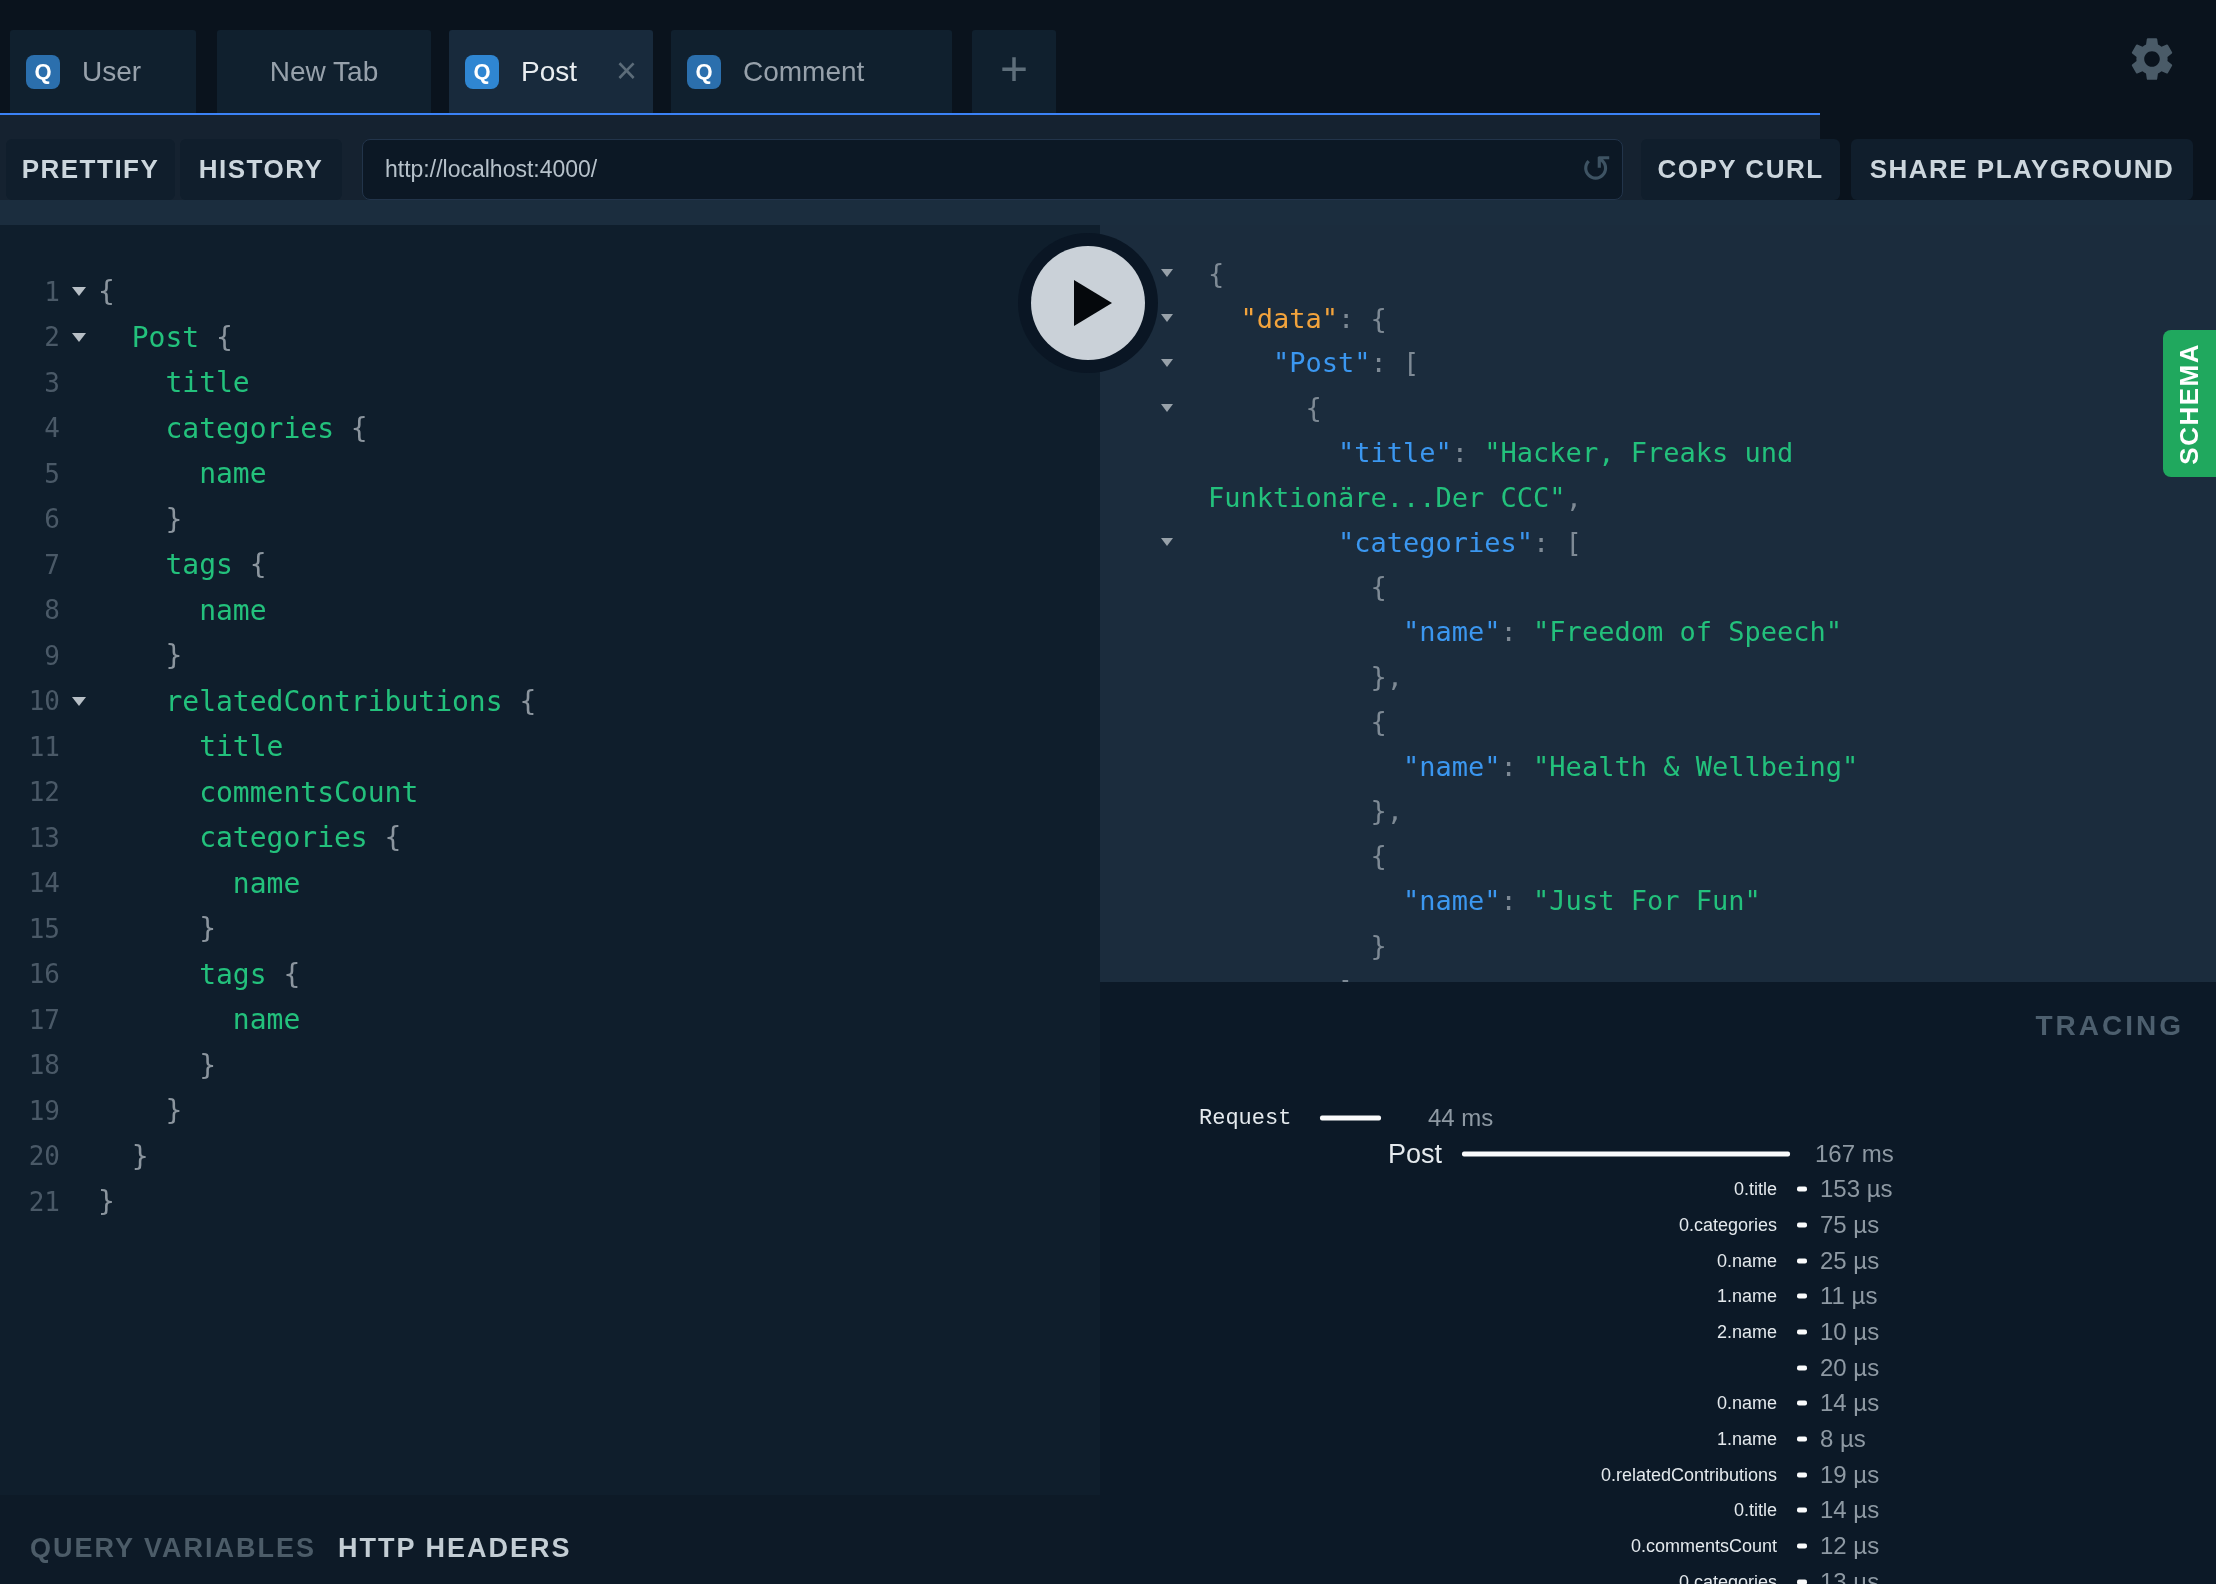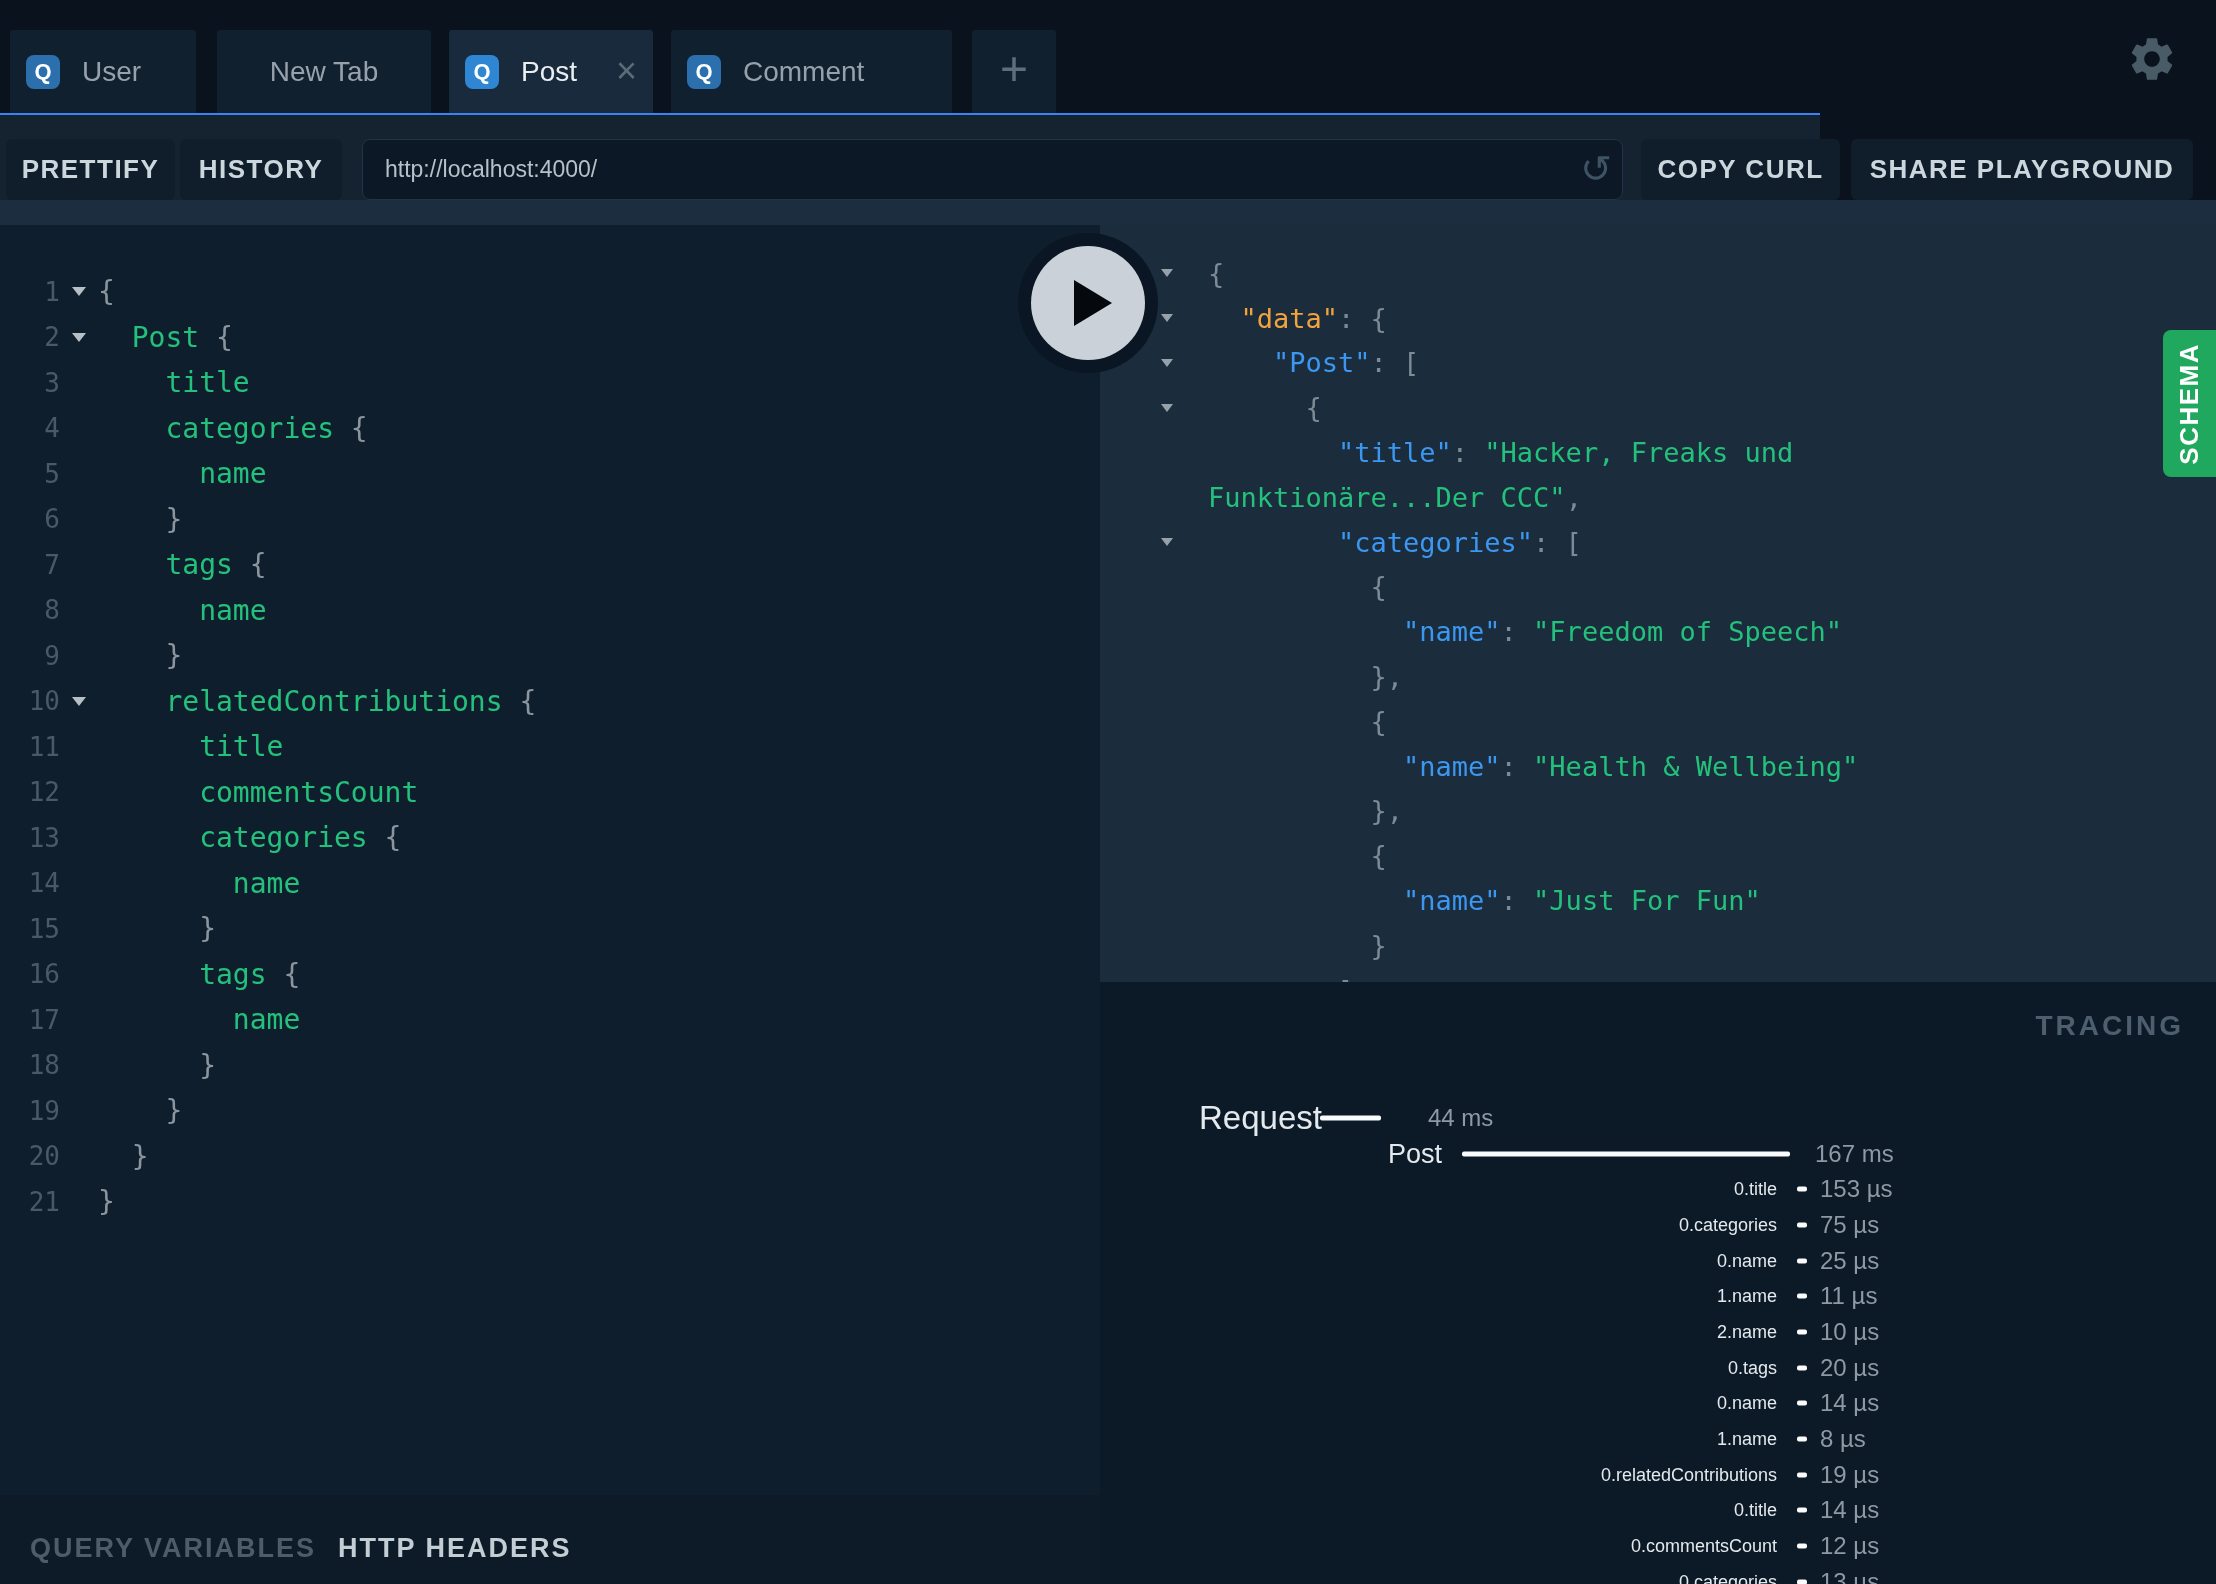--- a/index.html
+++ b/index.html
@@ -331,21 +331,21 @@
 </div>
 
 <div class="schema-tab">
   <span>SCHEMA</span>
 </div>
 
 <div class="tracing">
   <div class="tracing-title">TRACING</div>
   <div class="tracing-rows" id="tracing-rows">
       <div class="trow">
-        <span class="lbl" style="left: 99px; font-size: 33px;">Request</span>
+        <span class="lbl" style="left: 99px; font-size: 22px; font-family: Liberation Mono, monospace;">Request</span>
         <span class="bar" style="left: 220px; width: 61px;"></span>
         <span class="val" style="left: 328px;">44 ms</span>
       </div>
       <div class="trow">
         <span class="lbl" style="left: 288px; font-size: 27px;">Post</span>
         <span class="bar" style="left: 362px; width: 328px;"></span>
         <span class="val" style="left: 715px;">167 ms</span>
       </div>
       <div class="trow">
         <span class="lbl right">0.title</span>
@@ -366,21 +366,20 @@
         <span class="lbl right">1.name</span>
         <span class="bar" style="left: 697px; width: 10px;"></span>
         <span class="val" style="left: 720px;">11 µs</span>
       </div>
       <div class="trow">
         <span class="lbl right">2.name</span>
         <span class="bar" style="left: 697px; width: 10px;"></span>
         <span class="val" style="left: 720px;">10 µs</span>
       </div>
       <div class="trow">
-        <span class="lbl right">0.tags</span>
         <span class="bar" style="left: 697px; width: 10px;"></span>
         <span class="val" style="left: 720px;">20 µs</span>
       </div>
       <div class="trow">
         <span class="lbl right">0.name</span>
         <span class="bar" style="left: 697px; width: 10px;"></span>
         <span class="val" style="left: 720px;">14 µs</span>
       </div>
       <div class="trow">
         <span class="lbl right">1.name</span>

